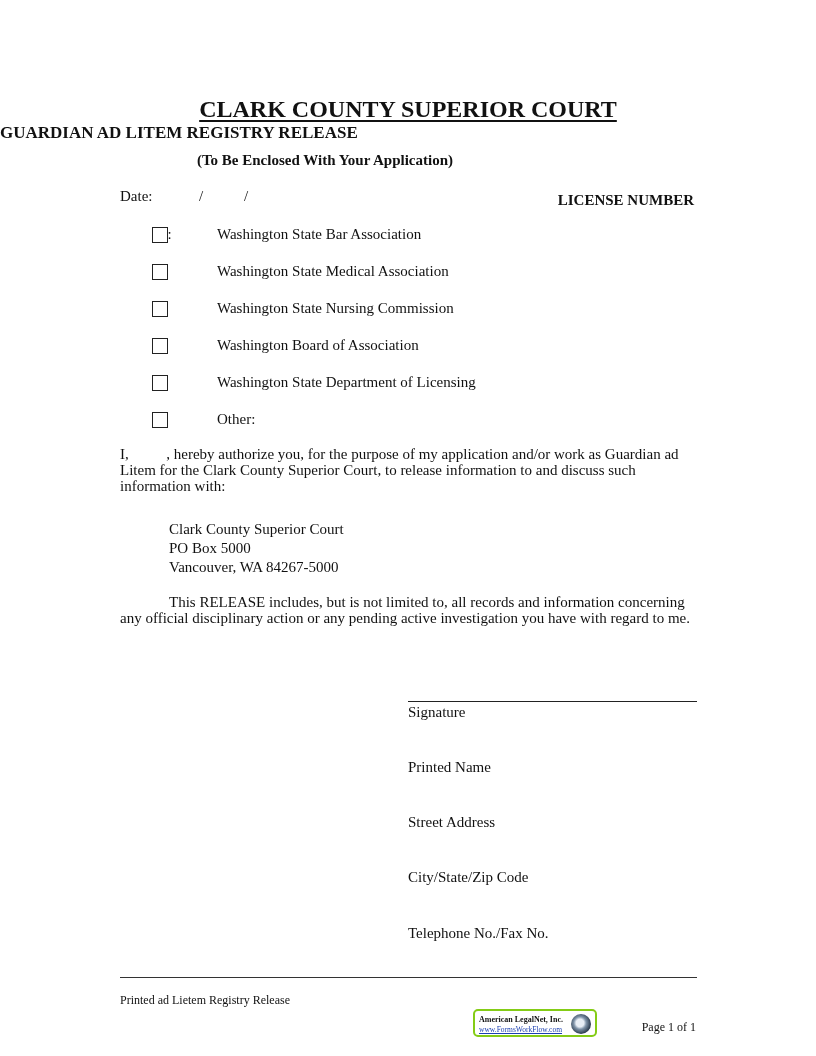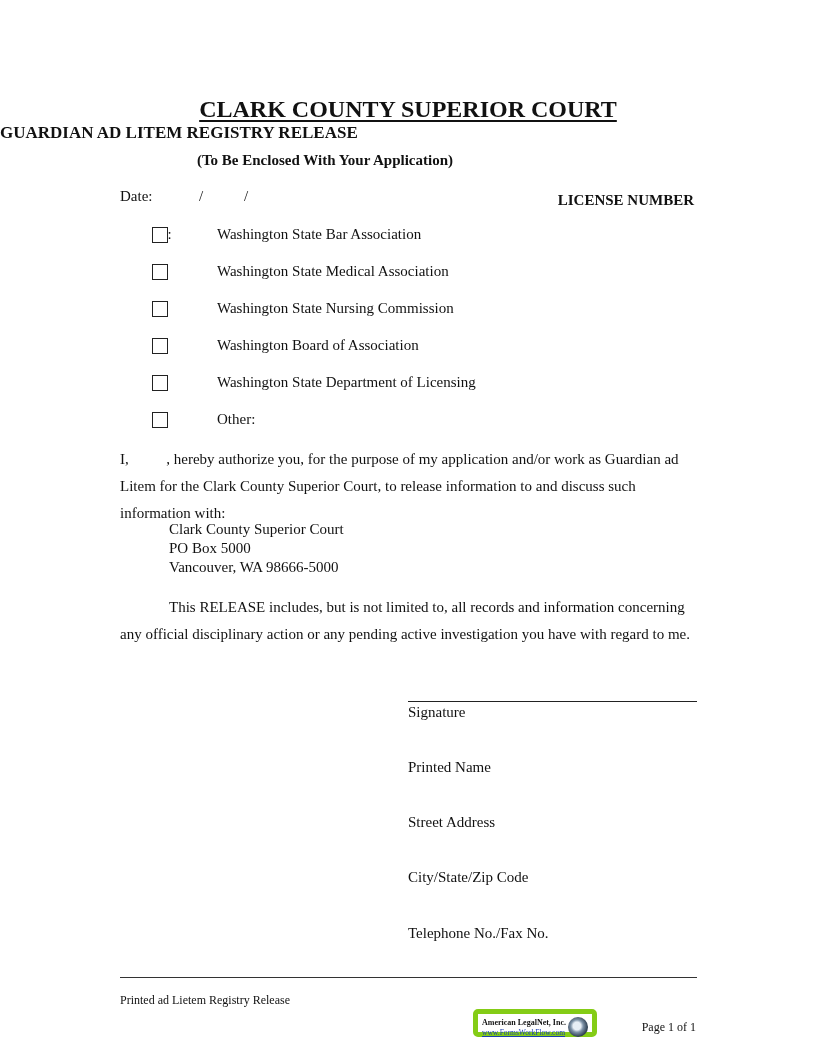--- a/index.html
+++ b/index.html
@@ -10,28 +10,28 @@
   .title2 { left: 0; width: 816px; top: 123px; text-align: left; font-size: 17px; font-weight: bold; }
   .subtitle { left: 0; width: 650px; top: 152px; text-align: center; font-size: 15px; font-weight: bold; }
   .body-text { font-size: 15px; }
   .date-label { left: 120px; top: 188px; }
   .slash1 { left: 199px; top: 188px; }
   .slash2 { left: 244px; top: 188px; }
   .license { right: 122px; top: 192px; font-weight: bold; font-size: 15px; }
   .to-label { left: 120px; top: 226px; margin-left: 32px; }
   .cb { position: absolute; left: 152px; width: 14px; height: 14px; border: 1px solid #222; background: #fff; cursor: pointer; }
   .cb-label { left: 217px; }
-  .para { left: 120px; width: 580px; white-space: normal; line-height: 27px; font-size: 15px; }
+  .para { left: 120px; width: 580px; white-space: normal; line-height: 16px; font-size: 15px; }
   .addr { left: 169px; line-height: 19px; font-size: 15px; }
   .sig-line { position: absolute; left: 408px; width: 289px; top: 701px; height: 0; border-top: 1px solid #222; }
   .sig-label { left: 408px; font-size: 15px; }
   .footer-rule { position: absolute; left: 120px; width: 577px; top: 977px; border-top: 1px solid #333; }
   .footer-left { left: 120px; top: 993px; font-size: 12px; }
   .footer-right { right: 120px; top: 993px; font-size: 12px; margin-top: 27px; }
-  .logo { position: absolute; left: 473px; top: 1009px; width: 124px; height: 28px; border: 5px solid #84cc16; border-radius: 5px; background: #fff; box-sizing: border-box; }
+  .logo { position: absolute; left: 473px; top: 1009px; width: 124px; height: 28px; border: 2px solid #84cc16; border-radius: 5px; background: #fff; box-sizing: border-box; }
   .logo-line1 { position: absolute; left: 4px; top: 4px; font-size: 8px; font-weight: bold; color: #111; }
   .logo-line2 { position: absolute; left: 4px; top: 14px; font-size: 7.5px; color: #1a3fb0; text-decoration: underline; }
   .logo-globe { position: absolute; right: 4px; top: 3px; width: 20px; height: 20px; border-radius: 50%;
                 background: radial-gradient(circle at 45% 45%, #e8eef5 0 25%, #7f93a8 40%, #2b3b4d 70%, #0d1620 100%); }
 </style>
 </head>
 <body>
 
 <div class="abs title1">CLARK COUNTY SUPERIOR COURT</div>
 <div class="abs title2">GUARDIAN AD LITEM REGISTRY RELEASE</div>
@@ -59,21 +59,21 @@
 <div class="cb" style="top:375px"></div>
 <div class="abs body-text cb-label" style="top:374px">Washington State Department of Licensing</div>
 
 <div class="cb" style="top:412px"></div>
 <div class="abs body-text cb-label" style="top:411px">Other:</div>
 
 <div class="abs para" style="top:446px; white-space: pre-wrap;">I,          , hereby authorize you, for the purpose of my application and/or work as Guardian ad Litem for the Clark County Superior Court, to release information to and discuss such information with:</div>
 
 <div class="abs addr" style="top:520px">Clark County Superior Court</div>
 <div class="abs addr" style="top:539px">PO Box 5000</div>
-<div class="abs addr" style="top:558px">Vancouver, WA 98666-5000</div>
+<div class="abs addr" style="top:558px">Vancouver, WA 84267-5000</div>
 
 <div class="abs para" style="top:594px; text-indent: 49px;">This RELEASE includes, but is not limited to, all records and information concerning any official disciplinary action or any pending active investigation you have with regard to me.</div>
 
 <div class="sig-line"></div>
 <div class="abs sig-label" style="top:704px">Signature</div>
 <div class="abs sig-label" style="top:759px">Printed Name</div>
 <div class="abs sig-label" style="top:814px">Street Address</div>
 <div class="abs sig-label" style="top:869px">City/State/Zip Code</div>
 <div class="abs sig-label" style="top:925px">Telephone No./Fax No.</div>
 

